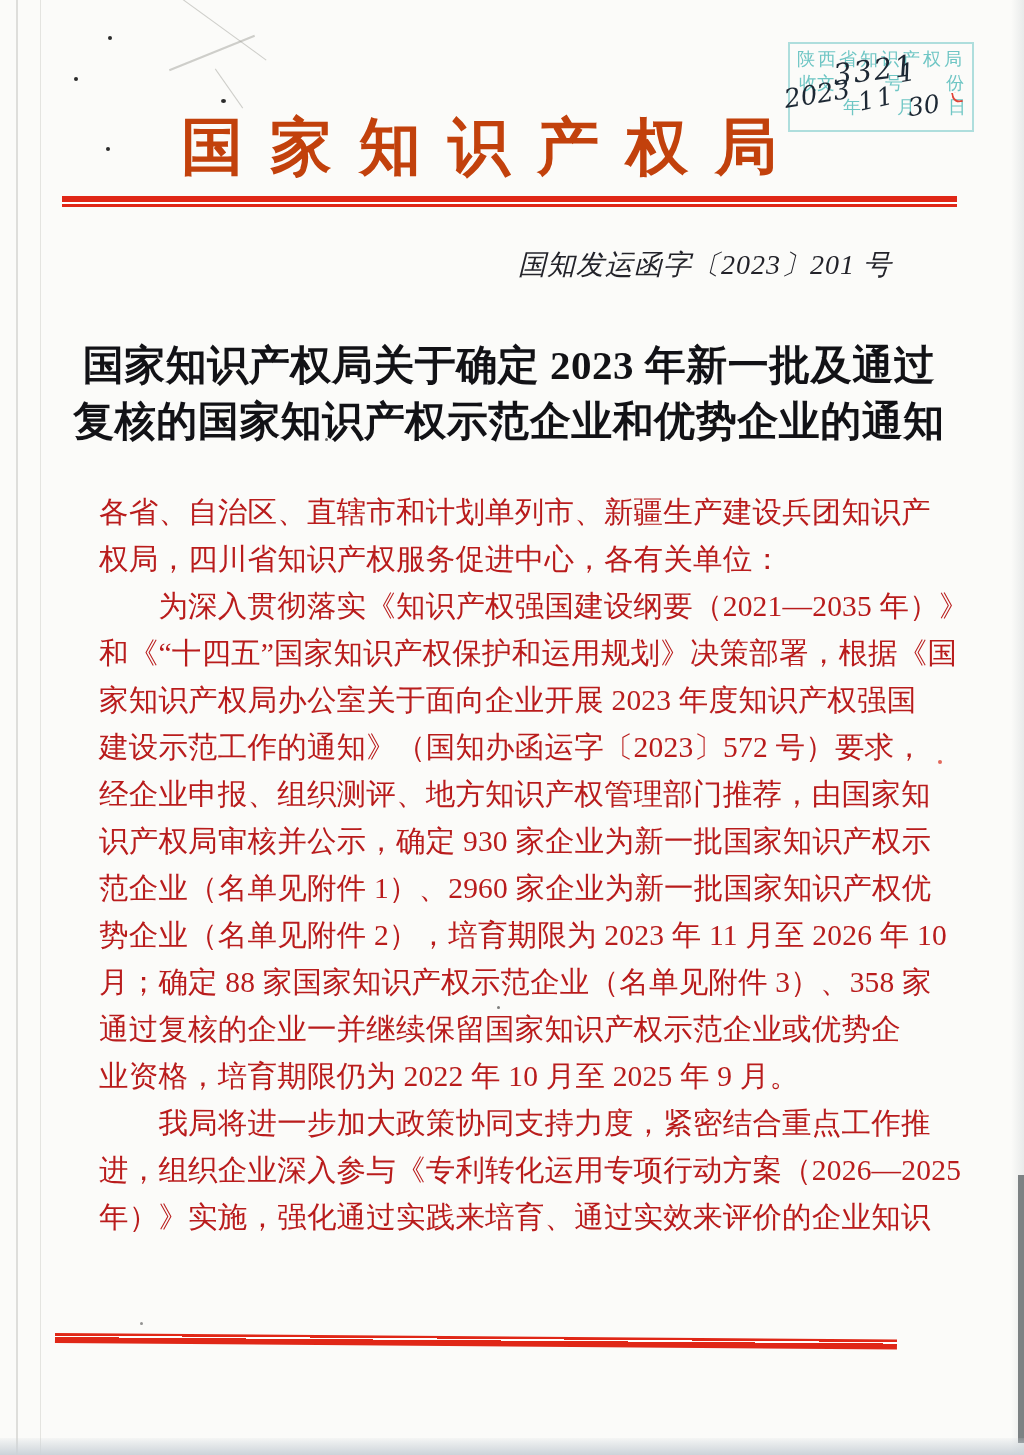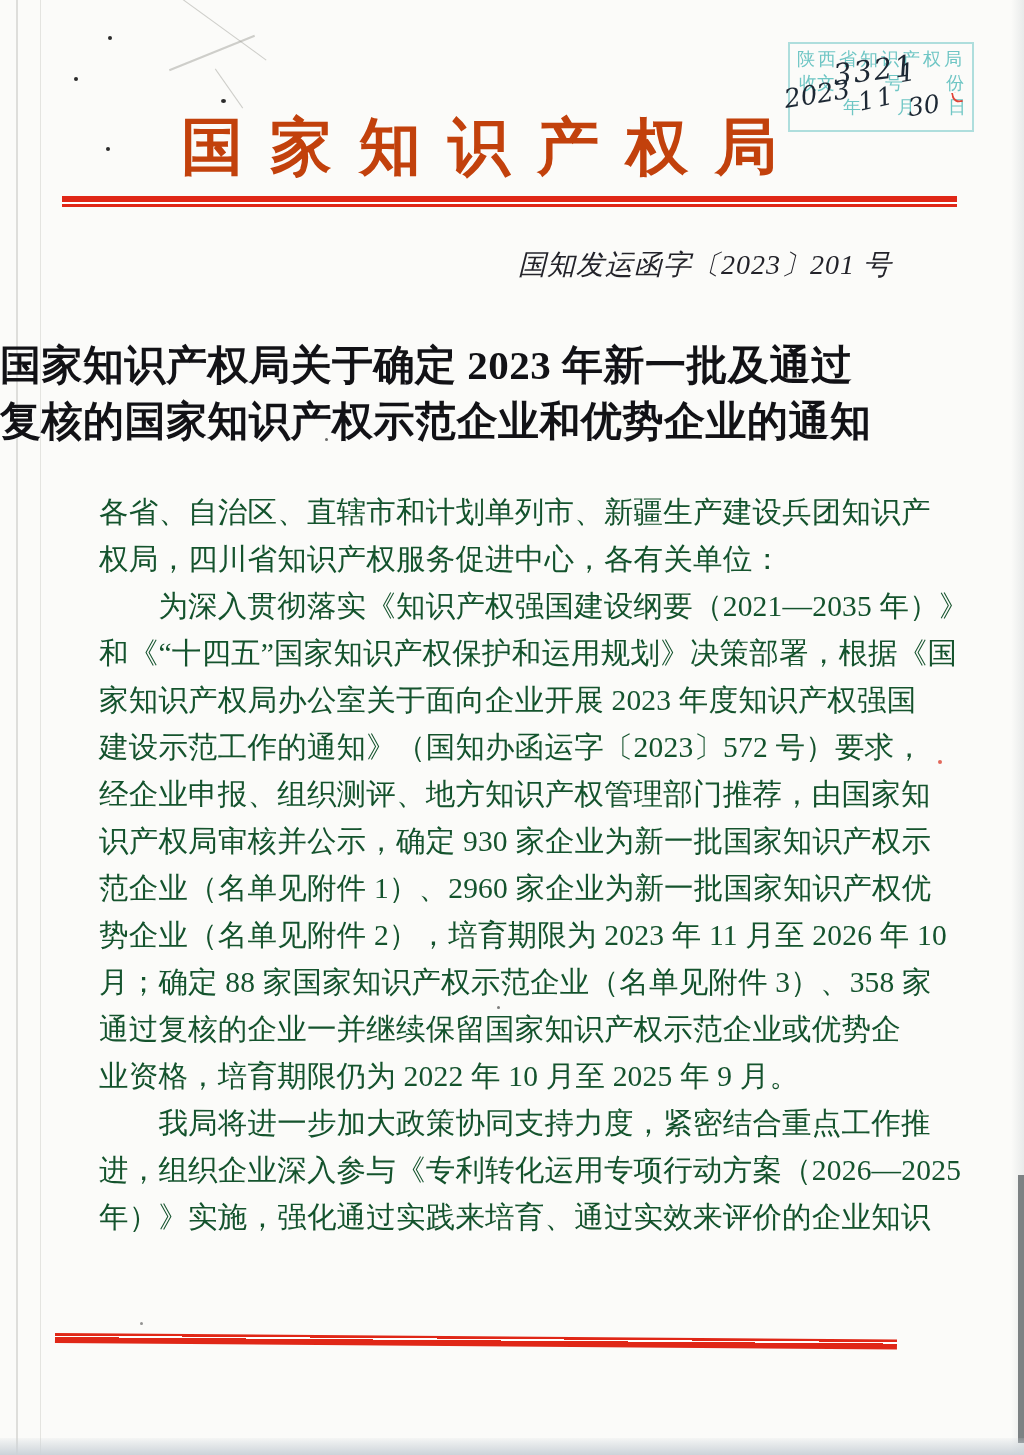--- a/index.html
+++ b/index.html
@@ -57,28 +57,28 @@
   .agency { position:absolute; left:181px; top:112px; margin:0;
     font-size:62px; line-height:1.15; font-weight:bold; color:#c2410c;
     letter-spacing:27px; white-space:nowrap; }
   .rule-top { position:absolute; left:62px; top:196px; width:895px; height:11px;
     background:linear-gradient(to bottom, #e02717 0, #e02717 6.5px,
       #ffffff 6.5px, #ffffff 8.5px, #e02717 8.5px, #e02717 11px); }
   .doc-number { position:absolute; left:518px; top:246px; font-size:28px;
     color:#23232a; letter-spacing:1px; white-space:nowrap;font-style:italic; }
 
   
-  .doc-title { position:absolute; left:0; right:6px; top:337px; text-align:left;
+  .doc-title { position:absolute; left:0; right:6px; top:337px; text-align:center;
     font-size:41px; font-weight:bold; color:#121216; line-height:56px;
     letter-spacing:0.5px; }
   .doc-title div { white-space:nowrap; }
 
   
   .body-text { position:absolute; left:99px; top:489px; width:830px;
-    color:#14532d; font-size:29.5px; }
+    color:#b91c1c; font-size:29.5px; }
   .body-text p { margin:0; height:47px; line-height:47px; white-space:nowrap;
     letter-spacing:0.2px; }
 
   
   .rule-bottom { position:absolute; left:55px; top:1333px; width:842px; height:10px;
     transform:rotate(0.45deg); transform-origin:left center;
     background:linear-gradient(to bottom, #e02717 0, #e02717 2.5px,
       #ffffff 2.5px, #ffffff 4px, #e02717 4px, #e02717 10px); }
 </style>
 </head>

